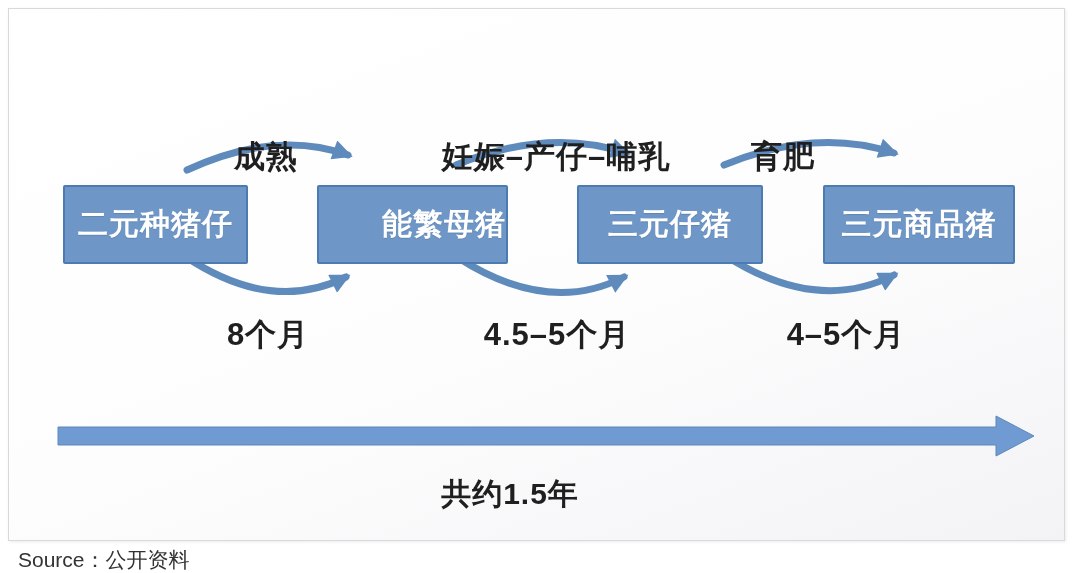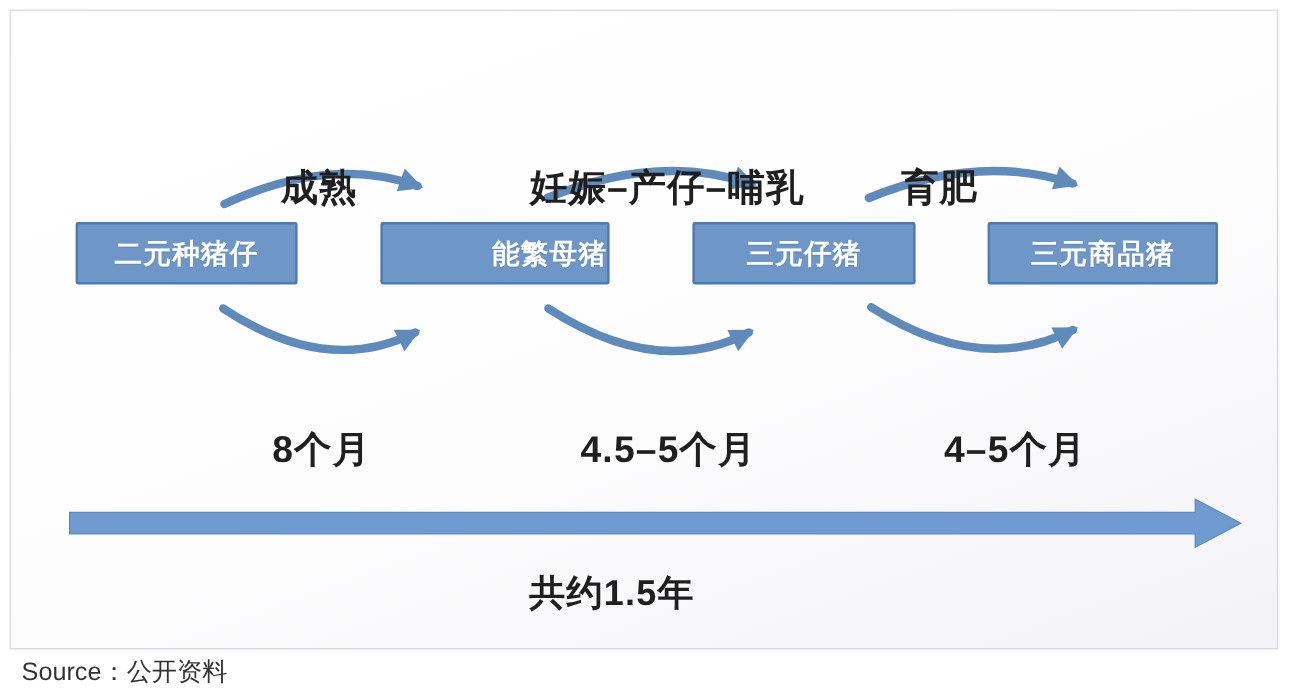--- a/index.html
+++ b/index.html
@@ -18,36 +18,36 @@
   }
   .card{
     position:absolute;left:8px;top:8px;width:1057px;height:533px;
     background:linear-gradient(160deg,#ffffff 0%,#fdfdfe 55%,#f3f3f5 100%);
     border:1px solid #d9d9dc;
     box-shadow:1px 1px 3px rgba(0,0,0,0.08);
     box-sizing:border-box;
   }
   .arrows-layer{position:absolute;left:0;top:0;width:1080px;height:573px;pointer-events:none;}
   .stage-box{
-    position:absolute;top:185px;height:52px;
+    position:absolute;top:185px;height:79px;
     background:var(--box-fill);
     border:2px solid var(--box-border);
     box-sizing:border-box;border-radius:2px;
     display:flex;align-items:center;justify-content:center;
-    color:#ffffff;font-size:23px;font-weight:700;letter-spacing:1px;
+    color:#ffffff;font-size:30px;font-weight:700;letter-spacing:1px;
     text-shadow:0 1px 1px rgba(0,0,0,0.12);
     white-space:nowrap;
   }
   .flow-label{
     position:absolute;transform:translateX(-50%);
     font-size:31px;font-weight:700;color:var(--text-dark);
     white-space:nowrap;letter-spacing:1px;
   }
   .top-label{top:104px;margin-top:32px;}
-  .duration-label{top:314px;margin-top:40px;}
+  .duration-label{top:314px;}
   .total-label{
     position:absolute;top:474px;left:510px;transform:translateX(-50%);
     font-size:30px;font-weight:700;color:var(--text-dark);white-space:nowrap;letter-spacing:1px;
   }
   .source{
     position:absolute;left:18px;top:546px;
     font-size:21px;color:#333333;white-space:nowrap;
   }
 </style>
 </head>

